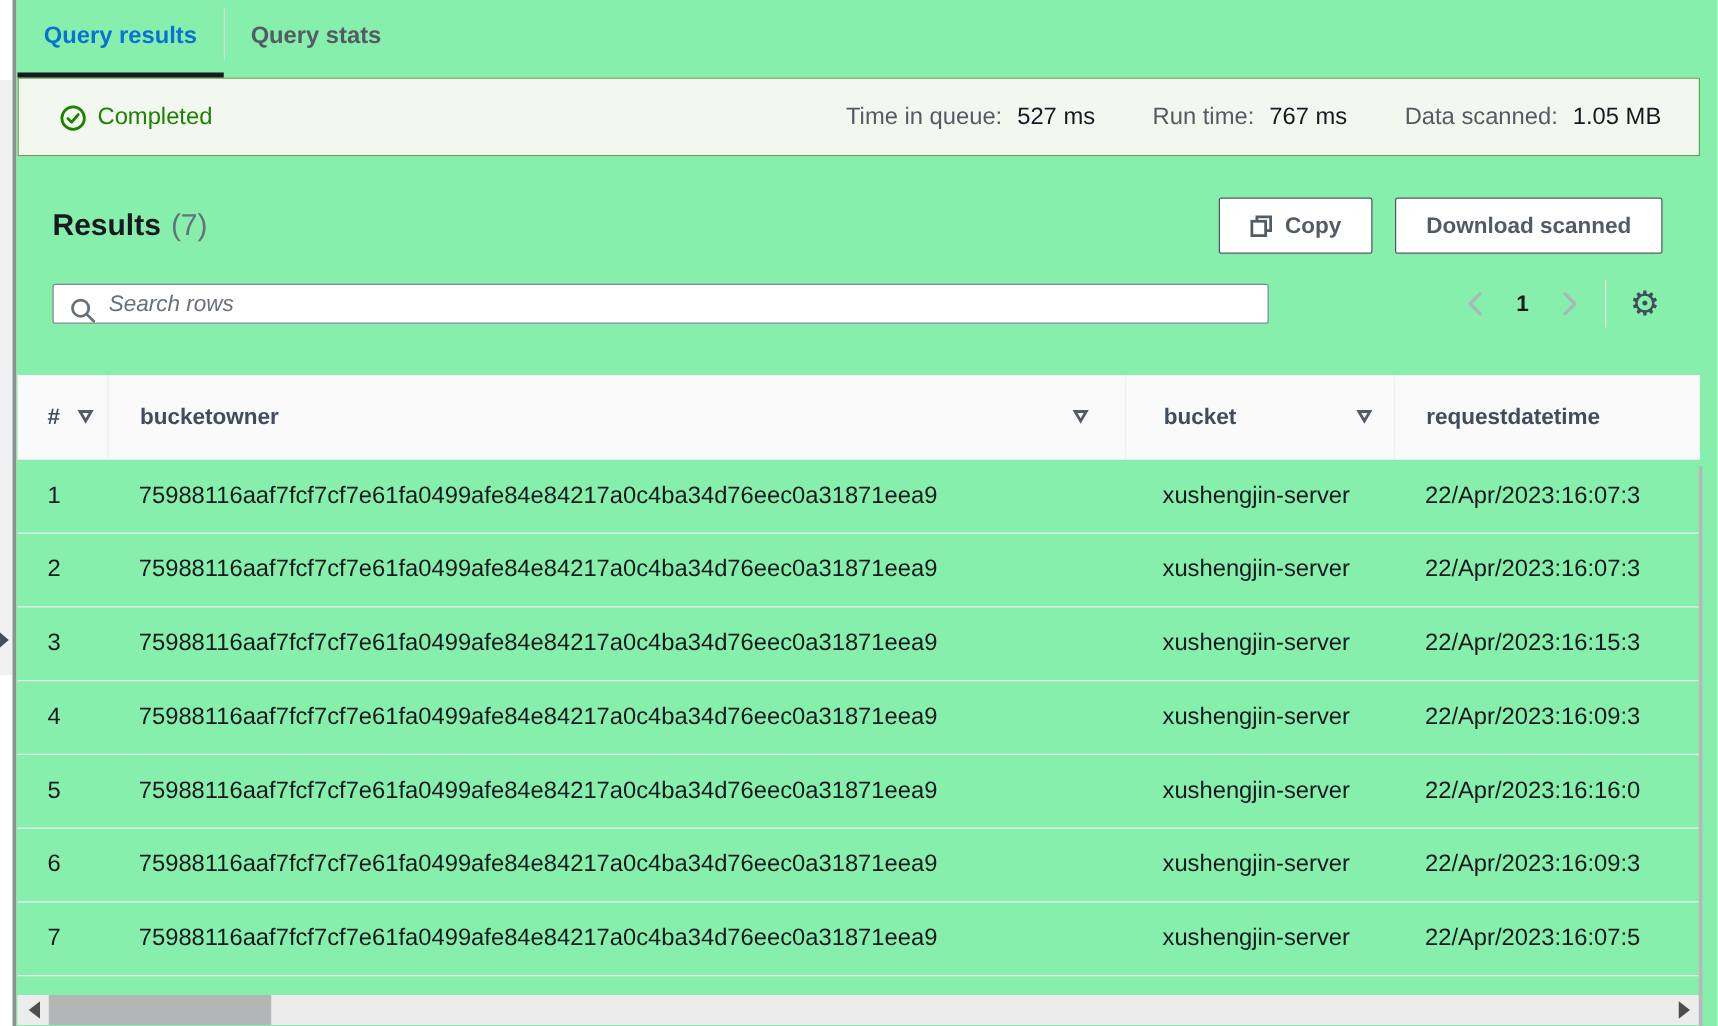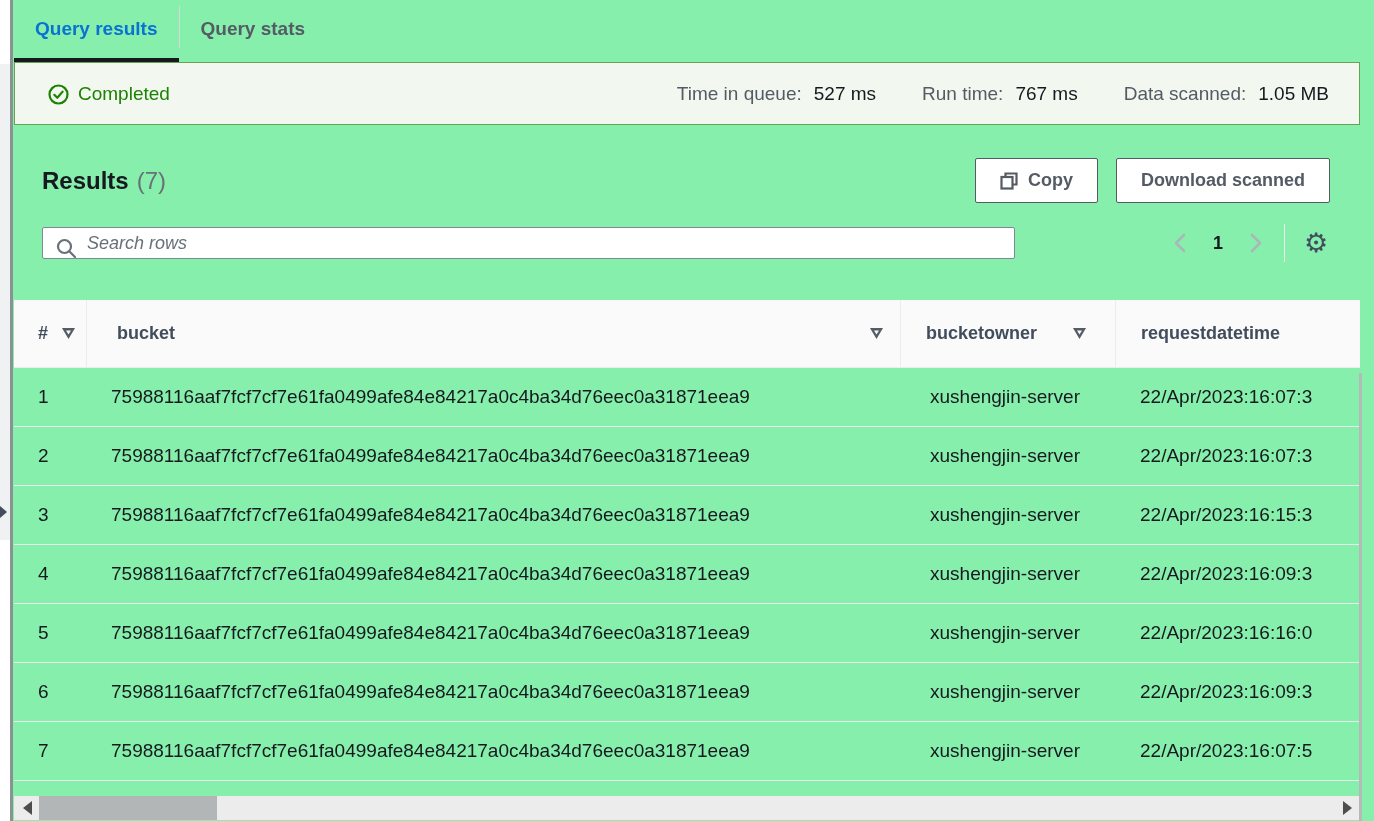--- a/index.html
+++ b/index.html
@@ -191,31 +191,31 @@
       <div class="trow thead">
         <div class="th c0">
           <span>#</span>
           <span>
             <svg width="15" height="13" viewBox="0 0 15 13">
                 <path d="M1 1 H14 L7.5 12 Z" fill="#545b64"></path>
                 <path d="M5 3.4 H10 L7.5 7.6 Z" fill="#fafafa"></path>
               </svg>
           </span>
         </div>
-        <div class="th c2">
-          <span>bucket</span>
+        <div class="th c1">
+          <span>bucketowner</span>
           <span>
             <svg width="15" height="13" viewBox="0 0 15 13">
                 <path d="M1 1 H14 L7.5 12 Z" fill="#545b64"></path>
                 <path d="M5 3.4 H10 L7.5 7.6 Z" fill="#fafafa"></path>
               </svg>
           </span>
         </div>
-        <div class="th c1">
-          <span>bucketowner</span>
+        <div class="th c2">
+          <span>bucket</span>
           <span>
             <svg width="15" height="13" viewBox="0 0 15 13">
                 <path d="M1 1 H14 L7.5 12 Z" fill="#545b64"></path>
                 <path d="M5 3.4 H10 L7.5 7.6 Z" fill="#fafafa"></path>
               </svg>
           </span>
         </div>
         <div class="th c3">
           <span>requestdatetime</span>
         </div>

